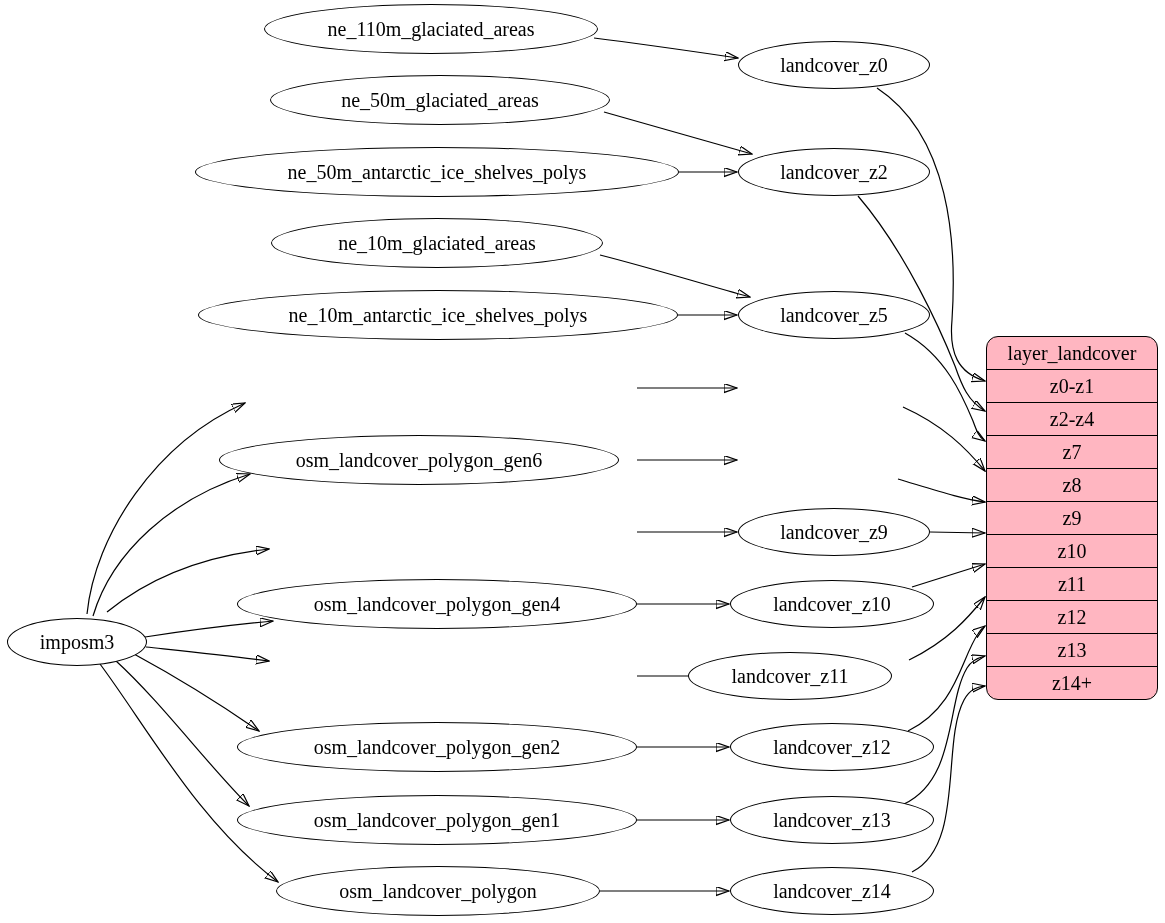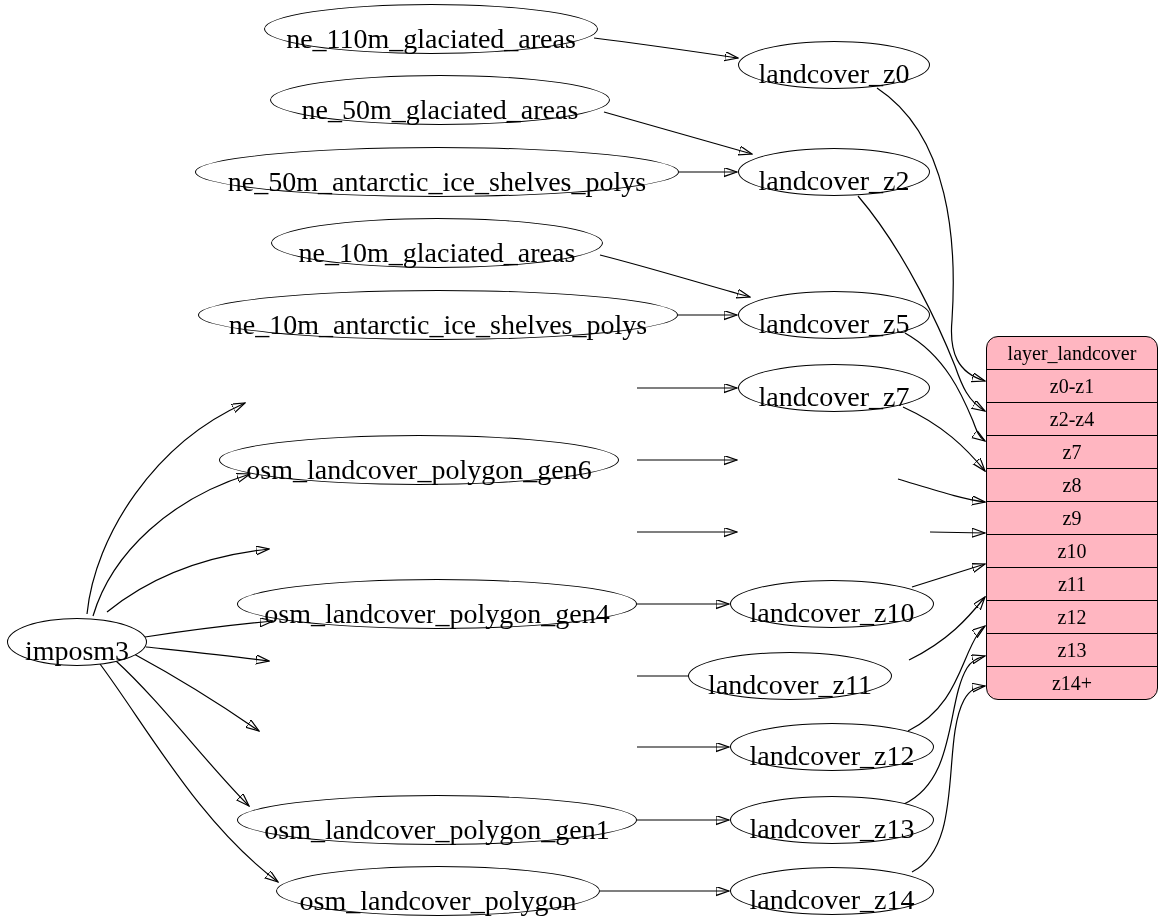--- a/index.html
+++ b/index.html
@@ -3,22 +3,22 @@
 <meta charset="utf-8">
 <style>
   html,body{margin:0;padding:0;background:#ffffff;}
   .canvas{
     position:relative;width:1165px;height:923px;background:#ffffff;
     font-family:"Liberation Serif", serif;color:#000;overflow:hidden;
   }
   .edges{position:absolute;left:0;top:0;width:1165px;height:923px;pointer-events:none;}
   .edges path{fill:none;stroke:#000;stroke-width:1.2px;}
   .node{
-    position:absolute;display:flex;align-items:flex-end;justify-content:center;
-    font-size:28px;line-height:1;white-space:nowrap;box-sizing:border-box;
+    position:absolute;display:flex;align-items:center;justify-content:center;
+    font-size:20px;line-height:1;white-space:nowrap;box-sizing:border-box;
   }
   .ellipse{border:1.4px solid #000;border-radius:50%;background:#ffffff;}
   .record{
     position:absolute;left:986px;top:336px;width:172px;height:364px;
     box-sizing:border-box;border:1.6px solid #000;border-radius:12px;
     display:flex;flex-direction:column;overflow:hidden;
     font-size:20px;background:#ffb6c1;
   }
   .record .row{
     flex:1;display:flex;align-items:center;justify-content:center;
@@ -92,38 +92,41 @@
   </div>
   <div class="node ellipse" style="left:198px;top:290px;width:480px;height:50px">
     <span>ne_10m_antarctic_ice_shelves_polys</span>
   </div>
   <div class="node ellipse" style="left:219px;top:435px;width:400px;height:50px">
     <span>osm_landcover_polygon_gen6</span>
   </div>
   <div class="node ellipse" style="left:237px;top:579px;width:400px;height:50px">
     <span>osm_landcover_polygon_gen4</span>
   </div>
+  <div class="node ellipse" style="left:237px;top:722px;width:400px;height:50px">
+    <span>osm_landcover_polygon_gen2</span>
+  </div>
   <div class="node ellipse" style="left:237px;top:795px;width:400px;height:50px">
     <span>osm_landcover_polygon_gen1</span>
   </div>
   <div class="node ellipse" style="left:276px;top:866px;width:324px;height:50px">
     <span>osm_landcover_polygon</span>
   </div>
 
   <div class="node ellipse" style="left:738px;top:41px;width:192px;height:48px">
     <span>landcover_z0</span>
   </div>
   <div class="node ellipse" style="left:738px;top:148px;width:192px;height:48px">
     <span>landcover_z2</span>
   </div>
   <div class="node ellipse" style="left:738px;top:291px;width:192px;height:48px">
     <span>landcover_z5</span>
   </div>
-  <div class="node ellipse" style="left:738px;top:364px;width:192px;height:48px">
-    <span>landcover_z7</span>
+  <div class="node ellipse" style="left:738px;top:508px;width:192px;height:48px">
+    <span>landcover_z9</span>
   </div>
   <div class="node ellipse" style="left:730px;top:580px;width:204px;height:48px">
     <span>landcover_z10</span>
   </div>
   <div class="node ellipse" style="left:688px;top:652px;width:204px;height:48px">
     <span>landcover_z11</span>
   </div>
   <div class="node ellipse" style="left:730px;top:723px;width:204px;height:48px">
     <span>landcover_z12</span>
   </div>

